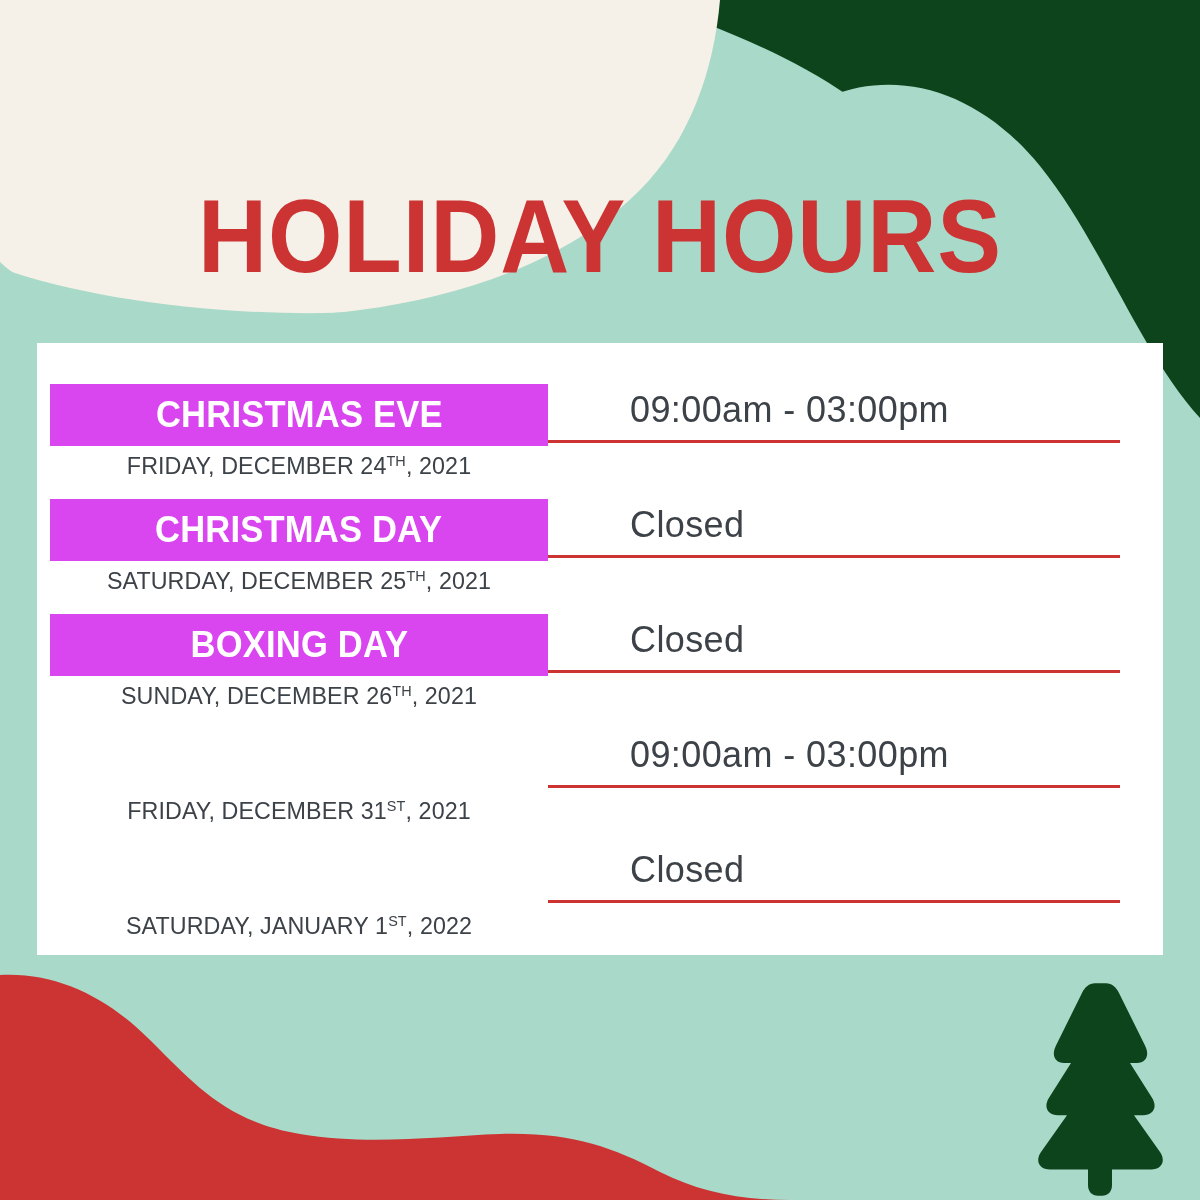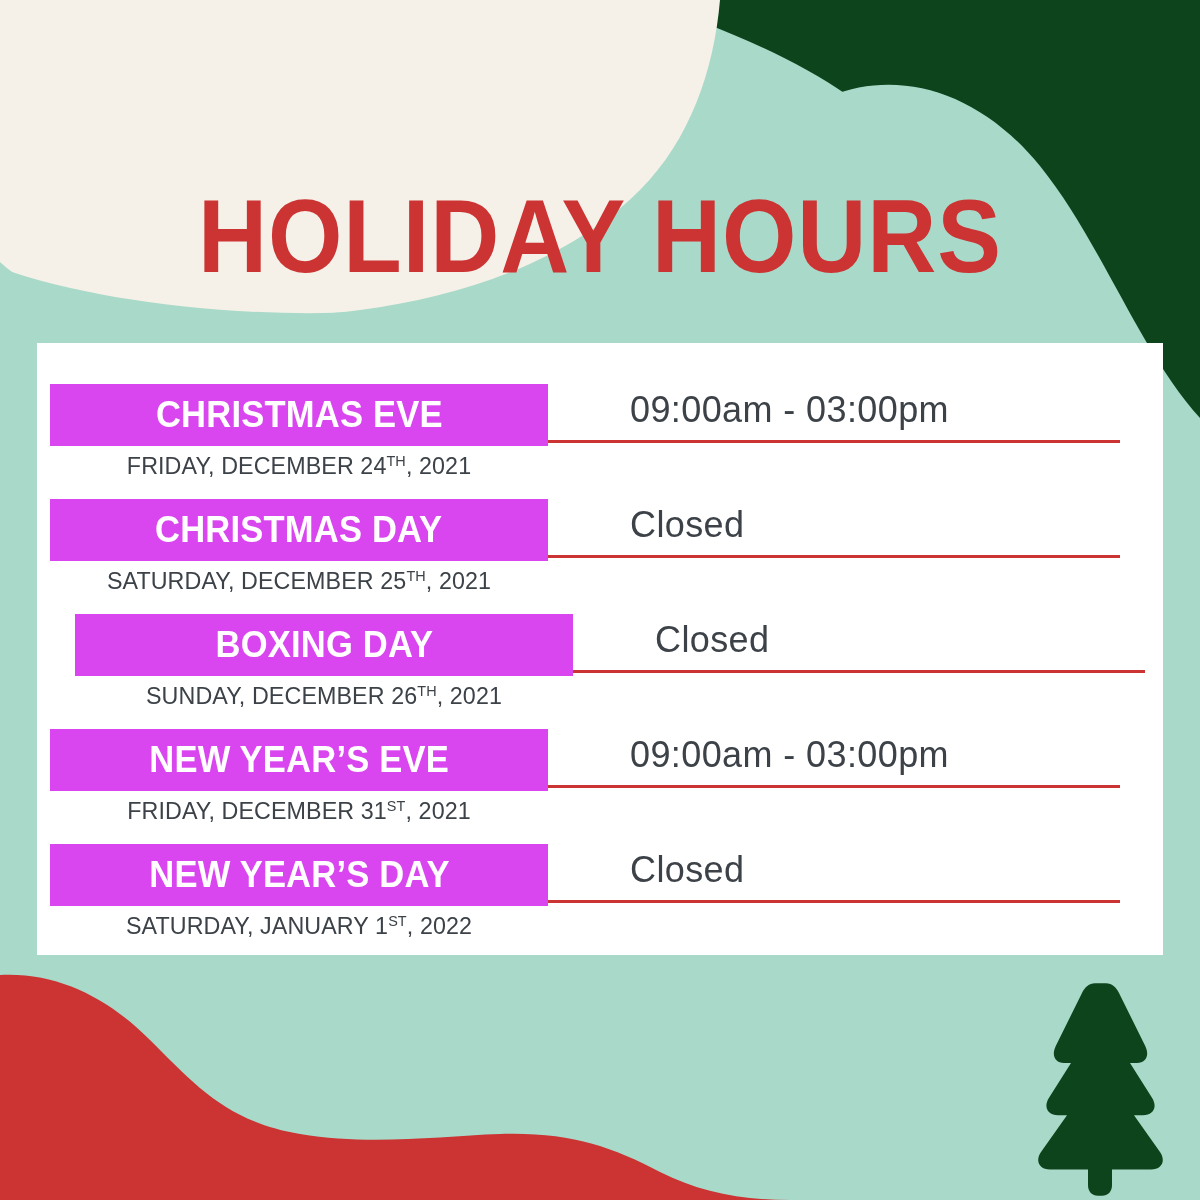--- a/index.html
+++ b/index.html
@@ -56,21 +56,21 @@
     height: 612px;
   }
   .row {
     position: absolute;
     left: 0;
     width: 1126px;
     height: 115px;
   }
   .row-0 { top: 34px; }
   .row-1 { top: 149px; }
-  .row-2 { top: 264px; margin-left: 25px; }
+  .row-2 { top: 264px; }
   .row-3 { top: 379px; }
   .row-4 { top: 494px; }
 
   
   .label-bar {
     position: absolute;
     left: 13px;
     top: 7px;
     width: 498px;
     height: 62px;
@@ -230,36 +230,30 @@
         <div class="date-line">
           <span>SUNDAY, DECEMBER 26</span><sup>TH</sup><span>, 2021</span>
         </div>
         <div class="hours-wrap">
           <span class="hours-text">Closed</span>
           <span class="hours-rule"></span>
         </div>
       </div>
 
       <div class="row row-3">
-        <div class="label-bar">
-          <span class="label-text">NEW YEAR’S EVE</span>
-        </div>
         <div class="date-line">
           <span>FRIDAY, DECEMBER 31</span><sup>ST</sup><span>, 2021</span>
         </div>
         <div class="hours-wrap">
           <span class="hours-text">09:00am - 03:00pm</span>
           <span class="hours-rule"></span>
         </div>
       </div>
 
       <div class="row row-4">
-        <div class="label-bar">
-          <span class="label-text">NEW YEAR’S DAY</span>
-        </div>
         <div class="date-line">
           <span>SATURDAY, JANUARY 1</span><sup>ST</sup><span>, 2022</span>
         </div>
         <div class="hours-wrap">
           <span class="hours-text">Closed</span>
           <span class="hours-rule"></span>
         </div>
       </div>
 
     </div>

